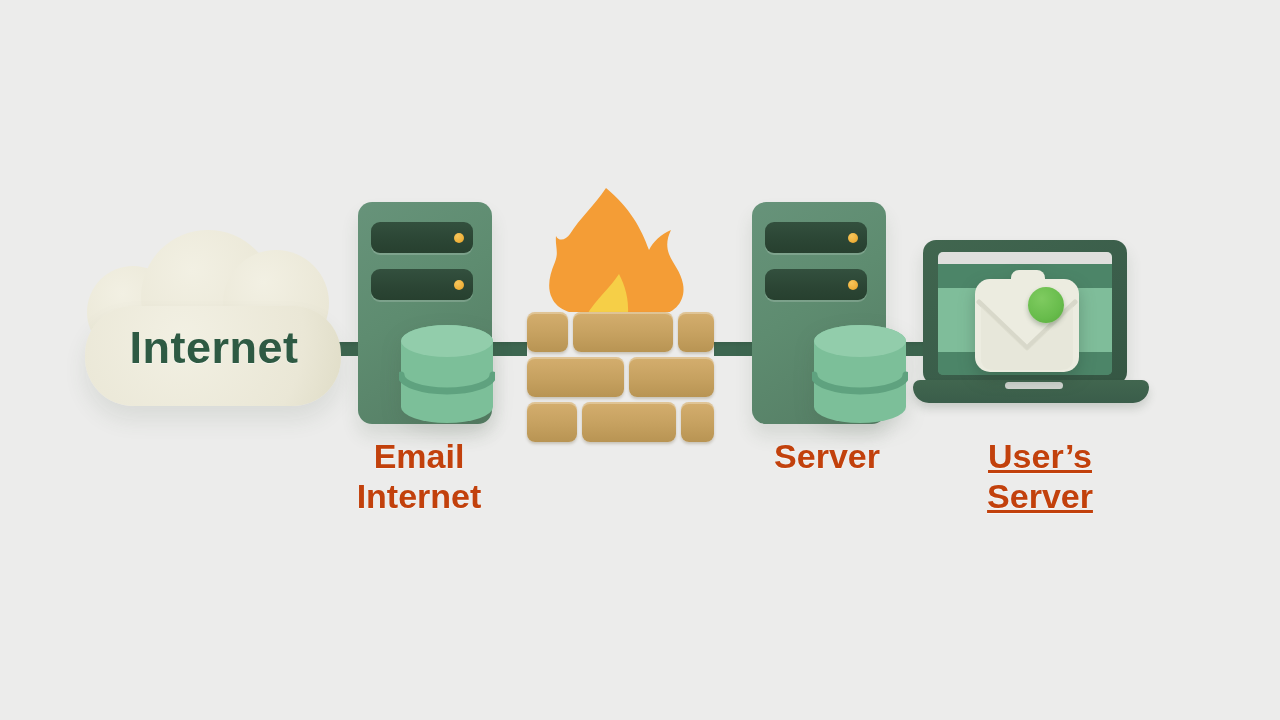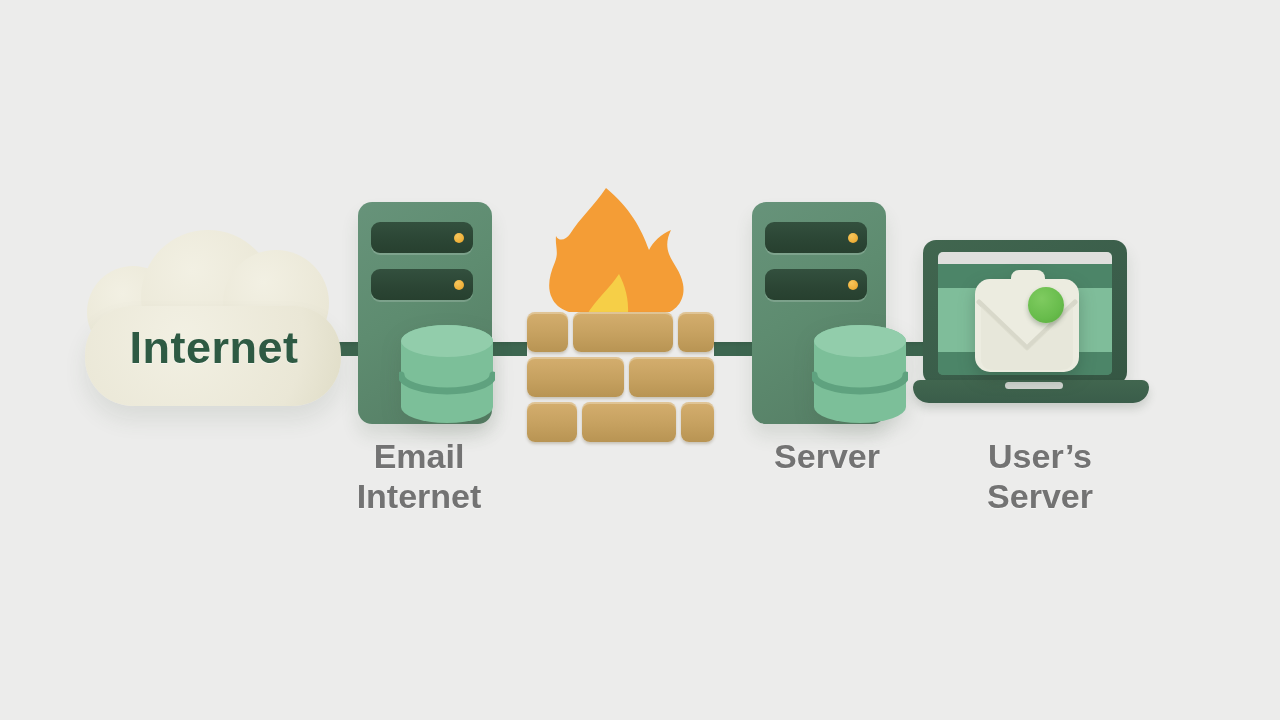--- a/index.html
+++ b/index.html
@@ -68,25 +68,25 @@
   .base-notch{position:absolute;left:92px;top:2px;width:58px;height:7px;
     background:#D3D7D2;border-radius:4px;}
   
   .envelope{position:absolute;left:975px;top:270px;width:104px;height:102px;z-index:4;
     filter:drop-shadow(0 7px 8px rgba(40,60,45,0.30));}
   .notif-dot{position:absolute;left:1028px;top:287px;width:36px;height:36px;border-radius:50%;z-index:5;
     background:radial-gradient(circle at 38% 32%,#7FCB60,#68BC4C 60%,#57A93C);
     box-shadow:0 3px 5px rgba(40,70,40,0.3);}
   
   .node-label{position:absolute;width:220px;top:436px;text-align:center;z-index:2;
-    font-size:34px;font-weight:700;color:#737373;line-height:40px;
+    font-size:34px;font-weight:700;color:#c2410c;line-height:40px;
     text-shadow:0 1px 0 rgba(255,255,255,0.55);}
   .label-gateway{left:309px;}
   .label-mailserver{left:717px;}
-  .label-inbox{left:930px;}
+  .label-inbox{left:930px;text-decoration:underline;}
 </style>
 </head>
 <body>
 
 <div class="canvas">
 
   <div class="connector"></div>
 
   <div class="cloud">
     <div class="cloud-part cloud-bump1"></div>

